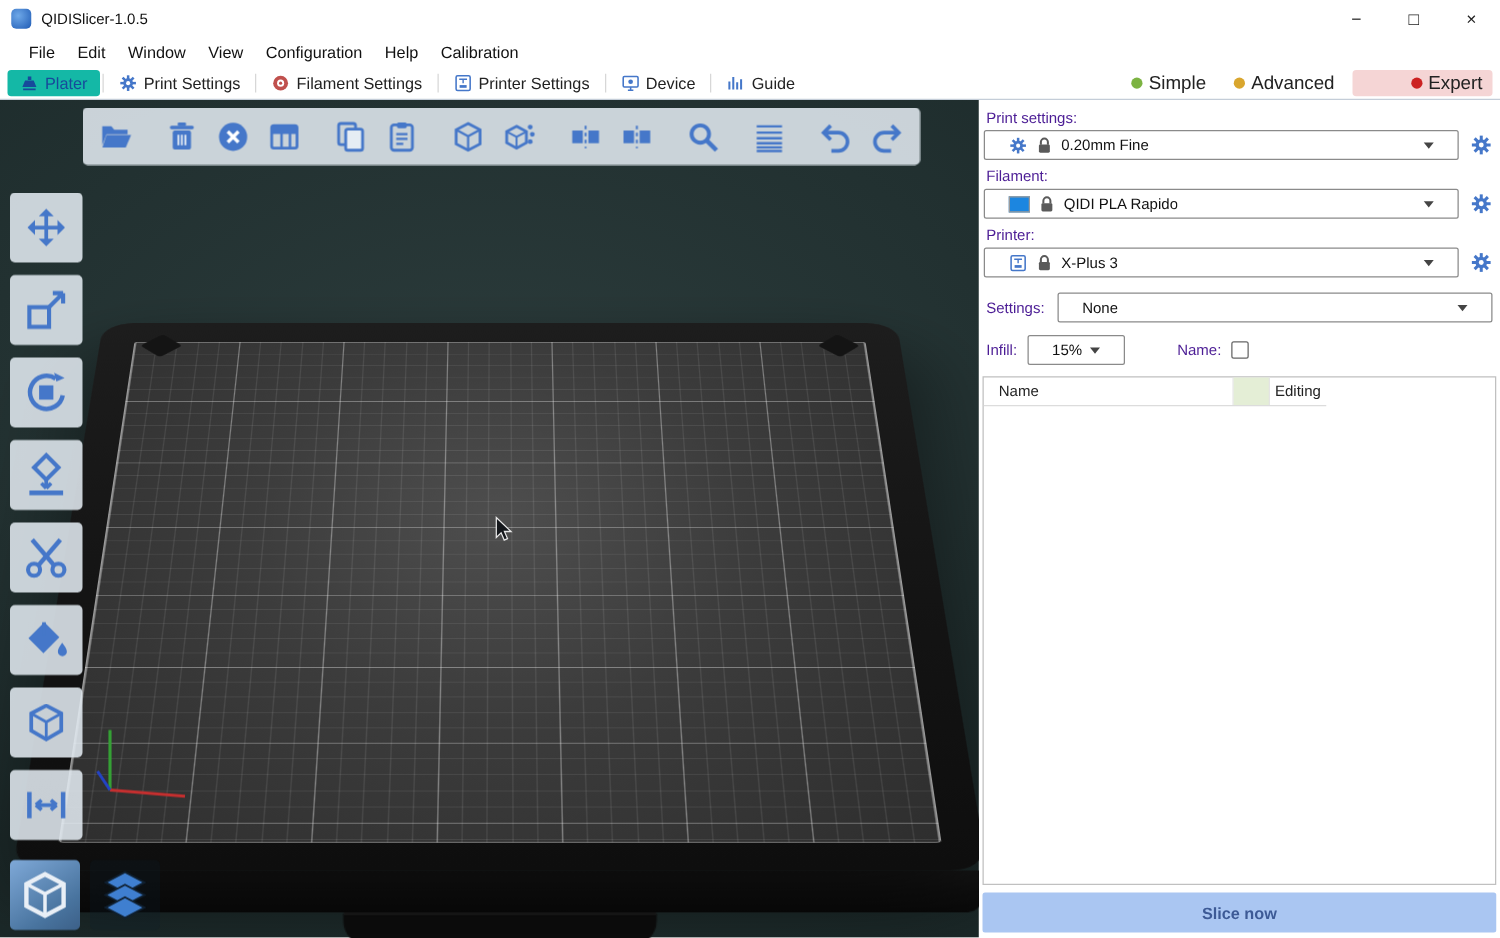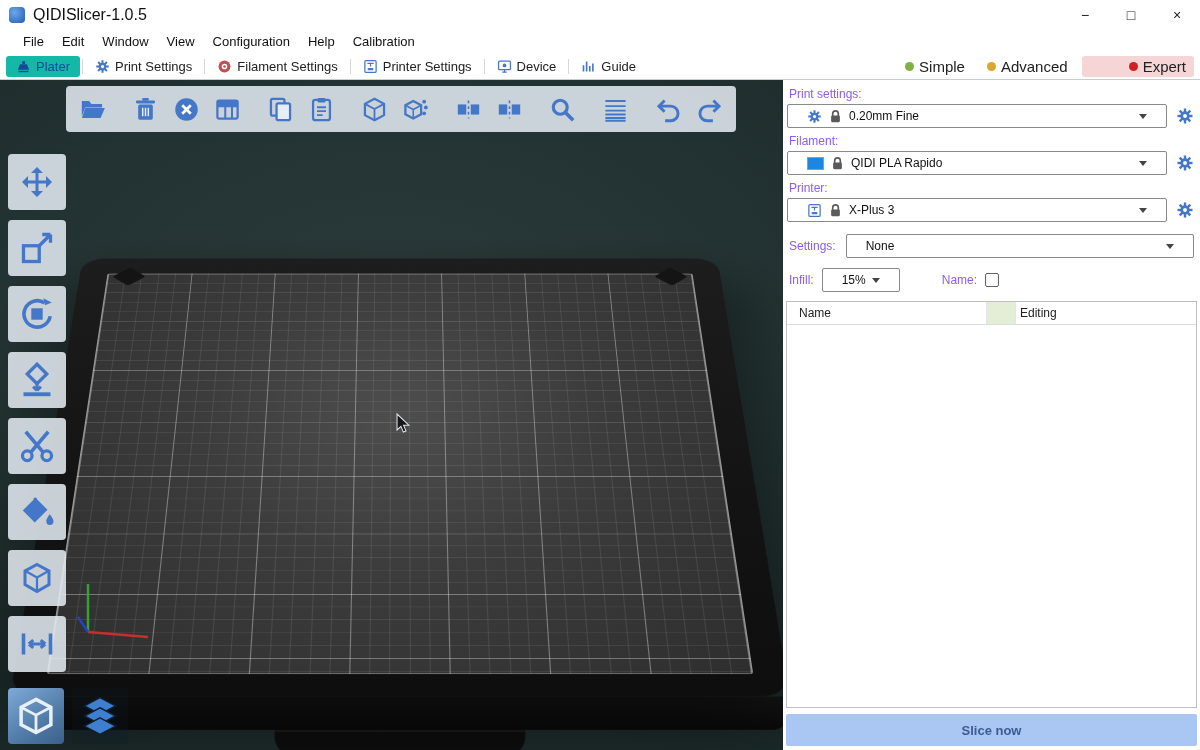--- a/index.html
+++ b/index.html
@@ -4,21 +4,21 @@
 <style>
   * { box-sizing: border-box; }
   html,body { margin:0; padding:0; width:1200px; height:750px; overflow:hidden;
     font-family:"Liberation Sans", sans-serif; background:#fff; }
   .app { width:1200px; height:750px; display:flex; flex-direction:column; }
 
   
   .titlebar { height:30px; background:#ffffff; display:flex; align-items:center; flex:0 0 auto; }
   .app-icon { width:16px; height:16px; margin:0 8px 0 9px; border-radius:4px;
     background:radial-gradient(circle at 35% 35%, #6ea8e8, #1f5bb5); }
-  .title { font-size:16px; color:#111;text-align:center; }
+  .title { font-size:12px; color:#111;text-align:center; }
   .win-controls { margin-left:auto; display:flex; height:30px; }
   .wc { width:46px; height:30px; display:flex; align-items:center; justify-content:center;
     font-size:14px; color:#222; cursor:default; }
 
   
   .menubar { height:23px; background:#fff; display:flex; align-items:center; padding-left:14px; flex:0 0 auto; }
   .menu-item { font-size:13px; color:#111; padding:2px 9px; }
 
   
   .tabbar { height:27px; background:#fff; display:flex; align-items:center; padding:0 6px;
@@ -82,39 +82,39 @@
     display:flex; align-items:center; justify-content:center; }
   .vt-3d { background:linear-gradient(145deg,#7fa9d8 0%, #49749f 70%, #3c6088 100%); color:#e9eff6; }
   .vt-3d svg { width:42px; height:42px; }
   .vt-preview { background:rgba(12,26,40,0.25); color:#3f7fd0; }
   .vt-preview svg { width:44px; height:44px; }
   .cursor { position:absolute; left:392px; top:332px; width:22px; height:22px; z-index:6; }
 
   
   .panel { width:417px; flex:0 0 auto; background:#fff; display:flex; flex-direction:column;
     padding:3px 3px 4px 3px; }
-  .plabel { font-size:12px; color:#8b5cf6; margin:4px 3px 3px; }
+  .plabel { font-size:12px; color:#4c1d95; margin:4px 3px 3px; }
   .inline { margin:0; }
   .combo-row { display:flex; align-items:center; gap:7px; margin:0 1px 2px 1px; }
   .combo { flex:1; height:24px; border:1px solid #8a8a8a; background:#fff; border-radius:2px;
     display:flex; align-items:center; padding:0 19px; gap:6px; font-size:12px; color:#111; position:relative; }
   .cval { white-space:nowrap; overflow:hidden; }
   .caret { margin-left:auto; width:0; height:0; border:4px solid transparent; border-top:5px solid #444;
     margin-top:5px; }
   .ci { width:15px; height:15px; flex:0 0 auto; }
   .swatch { width:17px; height:13px; background:#1c86e0; border:1px solid #9a9a9a; flex:0 0 auto; }
   .gearbtn { width:22px; height:24px; border:none; background:transparent; padding:0; color:#4577c9;
     display:flex; align-items:center; justify-content:center; }
   .gearbtn svg { width:18px; height:18px; }
   .row { display:flex; align-items:center; margin:10px 3px 0; gap:8px; font-size:12px; }
   .supports-row .combo { margin-left:2px; }
   .combo.infill { flex:0 0 72px; }
   .brim { margin-left:34px; }
   .checkbox { width:14px; height:14px; border:1px solid #666; border-radius:2px; background:#fff; }
-  .obj-table { flex:1; margin:9px 0 0; border:1px solid #c0c0c0; display:flex; flex-direction:column;
+  .obj-table { flex:1; margin:9px 0 0; border:1px solid #c0c0c0; display:flex; flex-direction:row;
     background:#fff; min-height:0; }
   .obj-head { display:flex; height:23px; border-bottom:1px solid #dcdcdc; font-size:12px; color:#222; }
   .col-name { width:200px; padding:4px 12px; border-right:1px solid #e4e4e4; }
   .col-color { width:29px; background:#e4eed6; border-right:1px solid #e4e4e4; }
   .col-edit { flex:1; text-align:left; padding:4px; }
   .obj-body { flex:1; }
   .slice-btn { margin-top:6px; height:32px; border:none; border-radius:2px; background:#aac6f2;
     color:#3d5a96; font-size:13px; font-weight:bold; font-family:inherit; }
 </style>
 </head>

